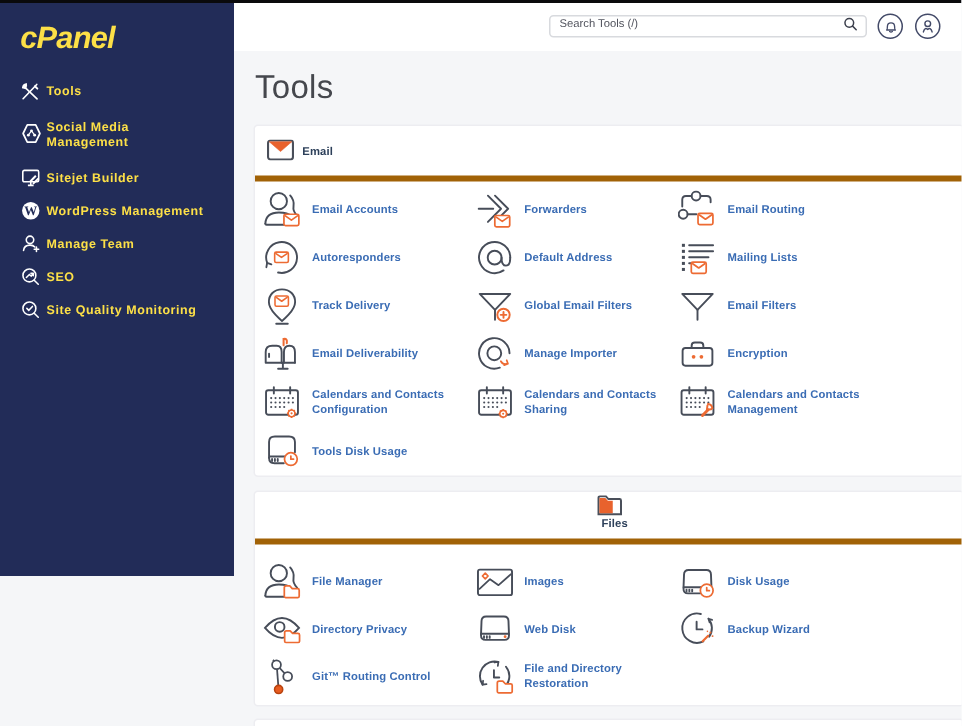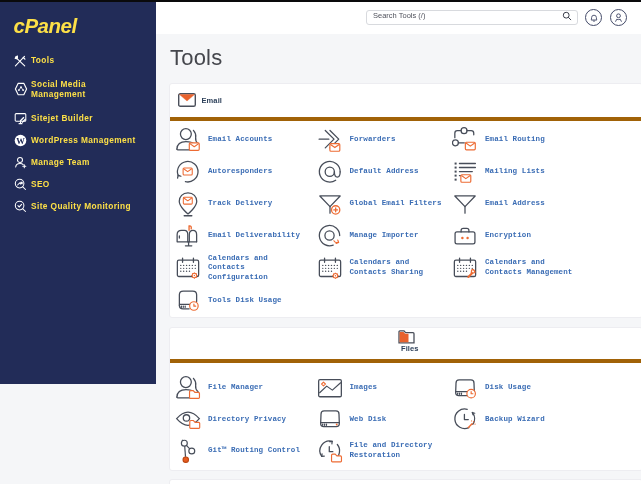--- a/index.html
+++ b/index.html
@@ -20,21 +20,21 @@
 h1 { font-size:22px; font-weight:400; color:#45474d; margin:10.5px 0 0 14px; letter-spacing:0.2px; }
 .card { position:absolute; left:13px; right:-2px; background:#fff; border:1px solid #ededf1; border-radius:3px; }
 .chead { display:flex; align-items:center; height:36.5px; border-bottom:4px solid #a16207; padding-left:7.5px; }
 .chead svg { margin-right:6px; }
 .chead span { font-size:7.5px; font-weight:bold; color:#2d405a; letter-spacing:0.1px; }
 .grid { display:grid; grid-template-columns:141.5px 135.5px auto; padding-left:5px; }
 #grid-email { grid-auto-rows:32.1px; padding-top:7.5px; }
 #grid-files { grid-auto-rows:31.6px; padding-top:13.4px; }
 .item { display:flex; align-items:center; height:24px; }
 .item svg { flex:0 0 auto; }
-.item a { font-size:7.5px; font-weight:bold; color:#3a6cb4; text-decoration:none; margin:0 0 0 7px; line-height:9.9px; letter-spacing:0.1px; display:inline-block; max-width:100px;font-family:Liberation Mono, monospace; }
+.item a { font-size:7.5px; font-weight:bold; color:#3a6cb4; text-decoration:none; margin:0 0 0 7px; line-height:9.9px; letter-spacing:0.1px; display:inline-block; max-width:100px; }
 </style>
 </head>
 <body>
 <svg width="0" height="0" style="position:absolute">
     <defs>
 <g id="env">
         <rect x="0.5" y="0.5" width="8.4" height="6.4" rx="0.9" fill="#fff" stroke="#ed6b33" stroke-width="0.98"></rect>
         <path d="M1.3 1.4 L4.7 3.8 L8.1 1.4" fill="none" stroke="#ed6b33" stroke-width="0.98" stroke-linecap="round" stroke-linejoin="round"></path>
       </g>
 <g id="folder">
@@ -283,21 +283,21 @@
                 <circle cx="15.8" cy="16" r="3.5"></circle>
                 <path d="M15.8 14.4 V17.6 M14.2 16 H17.4" stroke-linecap="round" fill="none"></path>
               </g>
             </svg>
             <a>Global Email Filters</a>
           </div>
         <div class="item">
             <svg width="26" height="26" viewBox="0 0 22 22">
               <use href="#funnel"></use>
             </svg>
-            <a>Email Address</a>
+            <a>Email Filters</a>
           </div>
         <div class="item">
             <svg width="26" height="26" viewBox="0 0 22 22">
               <g fill="none" stroke="#474d59" stroke-width="1.08" stroke-linecap="round" stroke-linejoin="round">
                 <path d="M1.8 15.9 V9.9 Q1.8 6.3 5.5 6.3 H8 Q10.8 6.3 10.8 9.9 V15.9 Z"></path>
                 <path d="M12.1 15.9 V9.9 Q12.1 6.3 15.2 6.3 Q18.3 6.3 18.3 9.9 V15.9"></path>
                 <path d="M10.8 15.9 H18.3"></path>
                 <path d="M3.7 10.9 V12.7"></path>
                 <path d="M11.5 15.9 V19.3 M8.8 19.3 H14.2"></path>
               </g>

